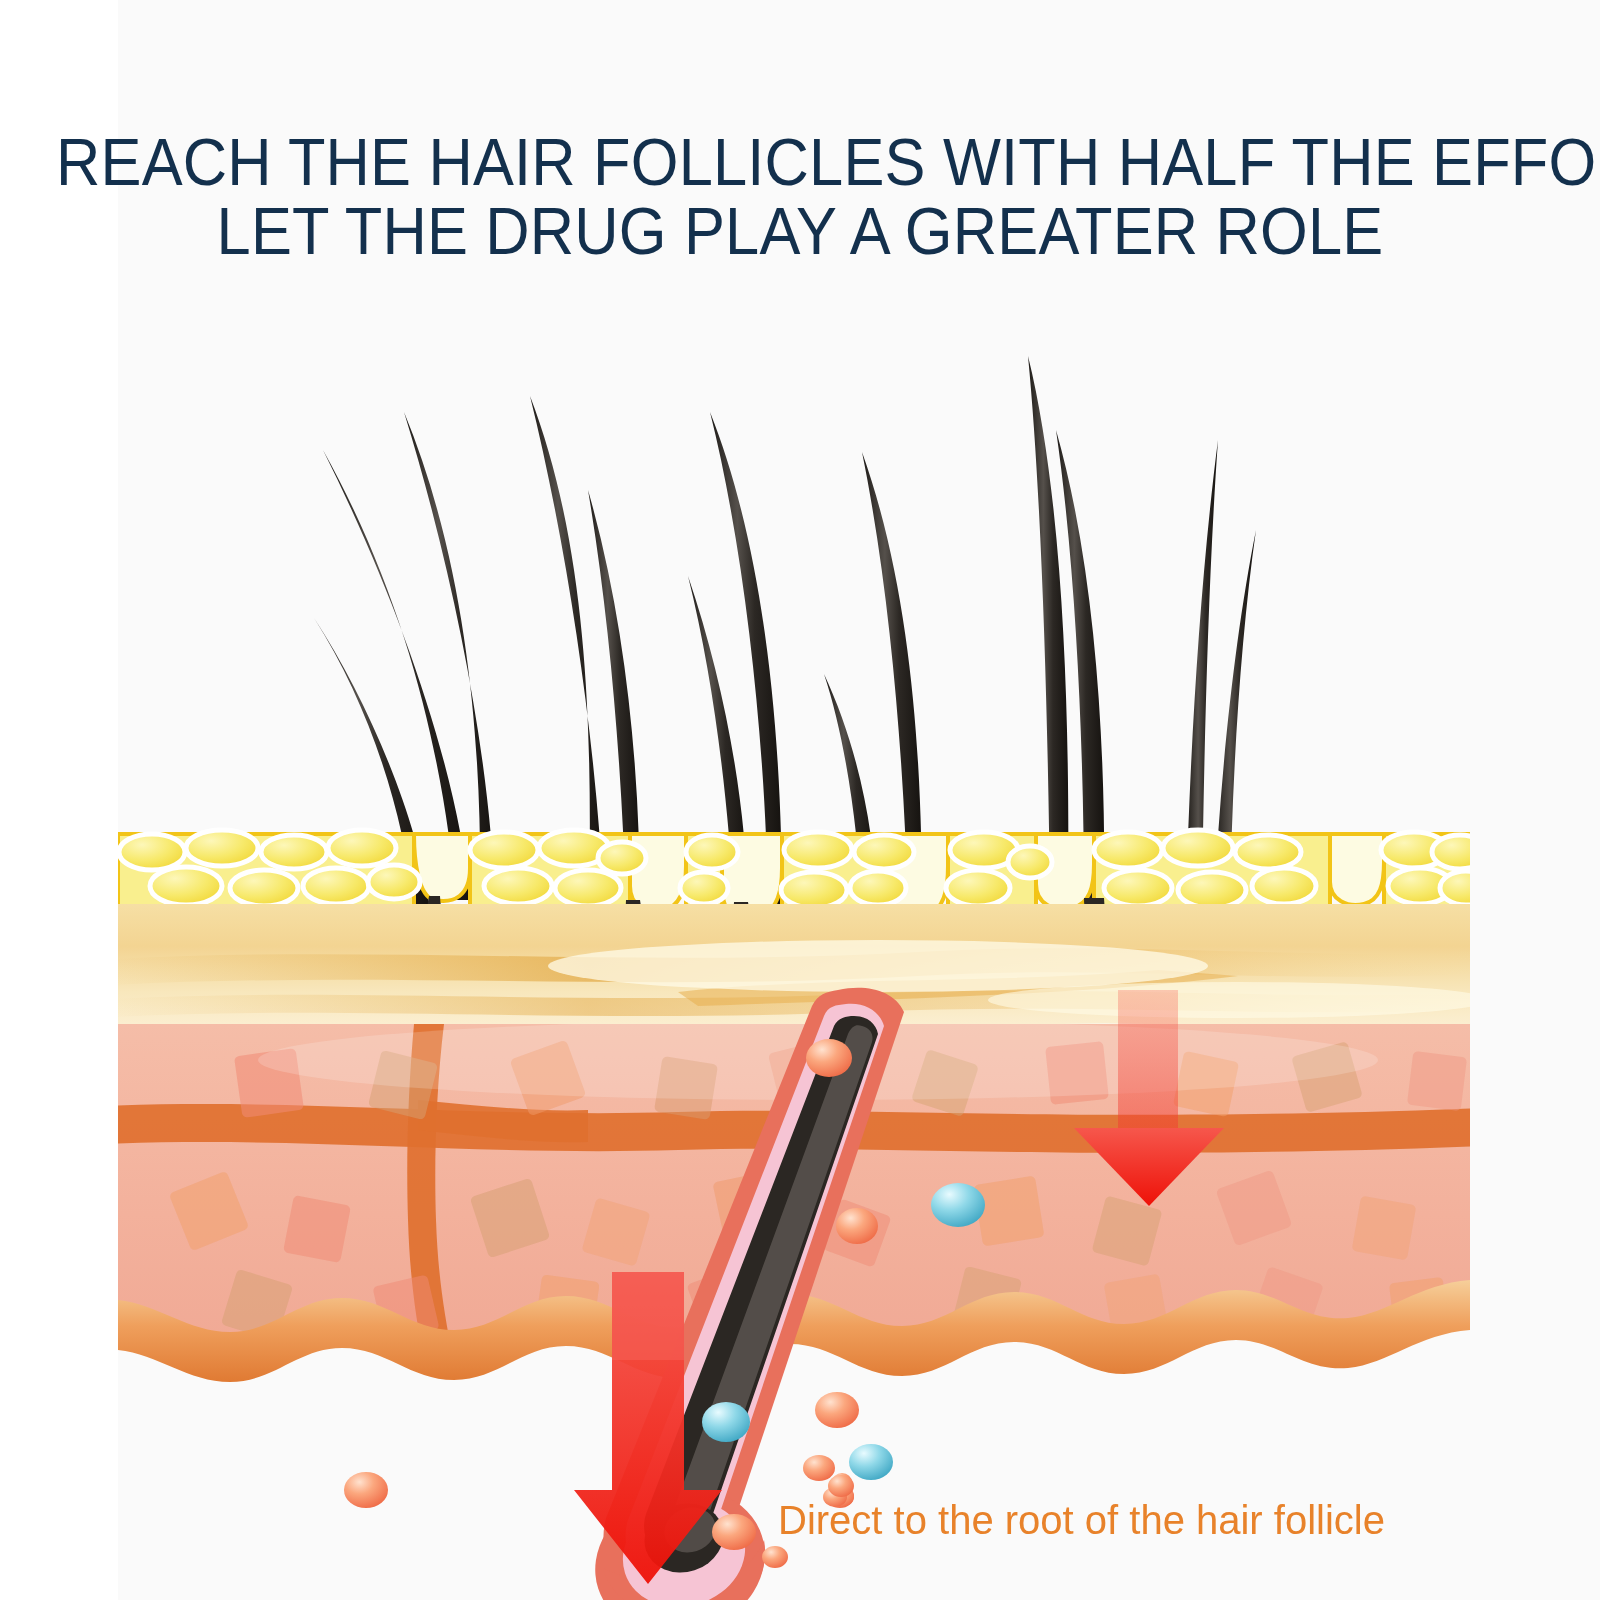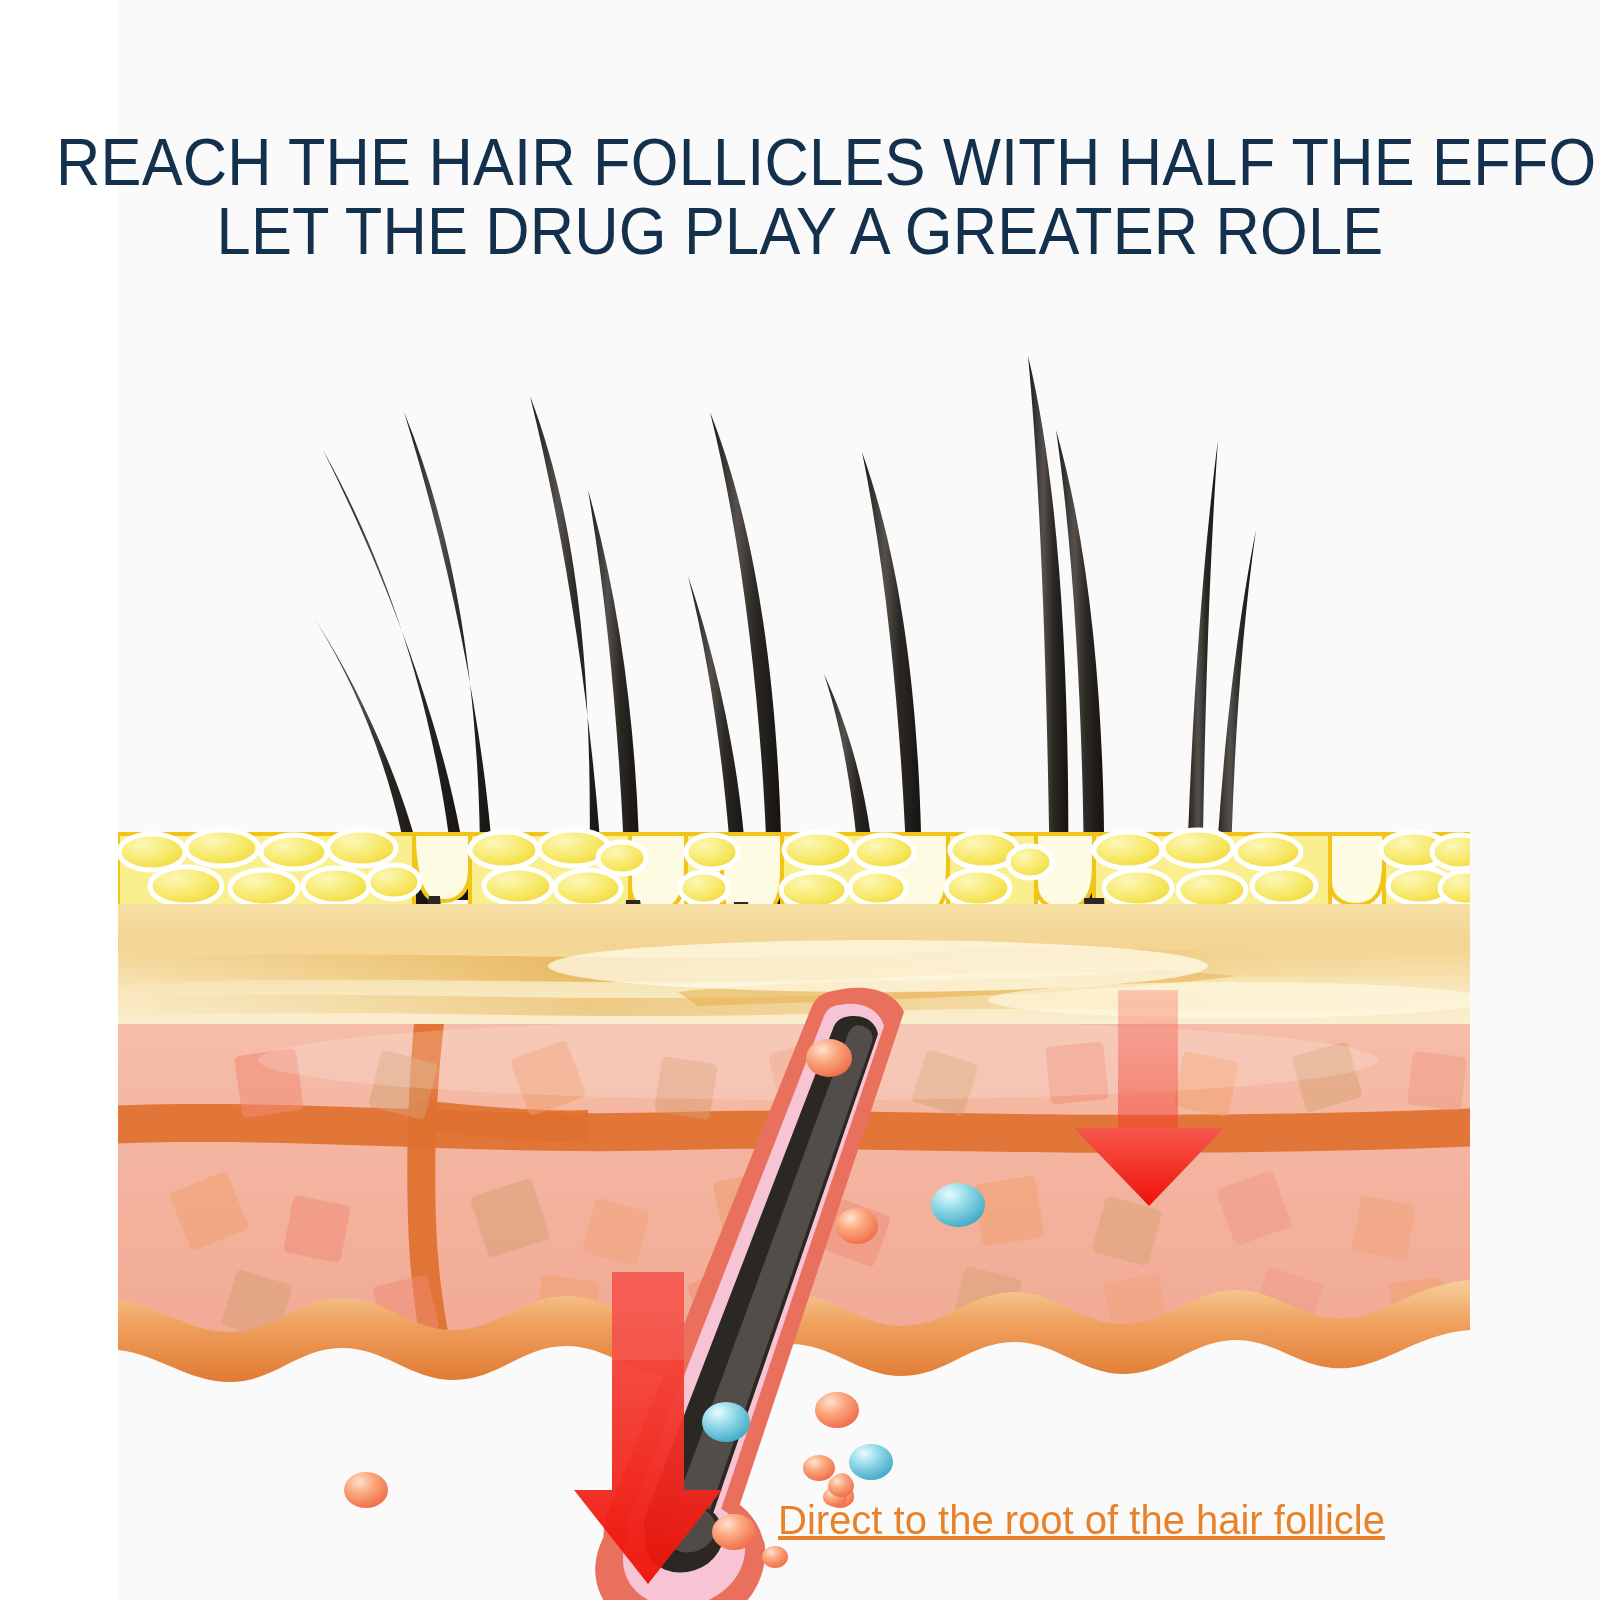--- a/index.html
+++ b/index.html
@@ -42,21 +42,21 @@
   }
   #caption{
     position:absolute;
     left:778px;top:1398px;
     color:#e8822a;
     font-size:40px;
     line-height:1.22;
     white-space:pre;
     font-family:"Liberation Sans", sans-serif;
   }
-  .cap-line{display:block;text-decoration:underline;}
+  .cap-line{display:block;}
 </style>
 </head>
 <body>
 
 <div id="stage">
 
   <div id="bg-panel"></div>
 
   <div id="title-block">
     <span class="title-line">REACH THE HAIR FOLLICLES WITH HALF THE EFFORT</span>

